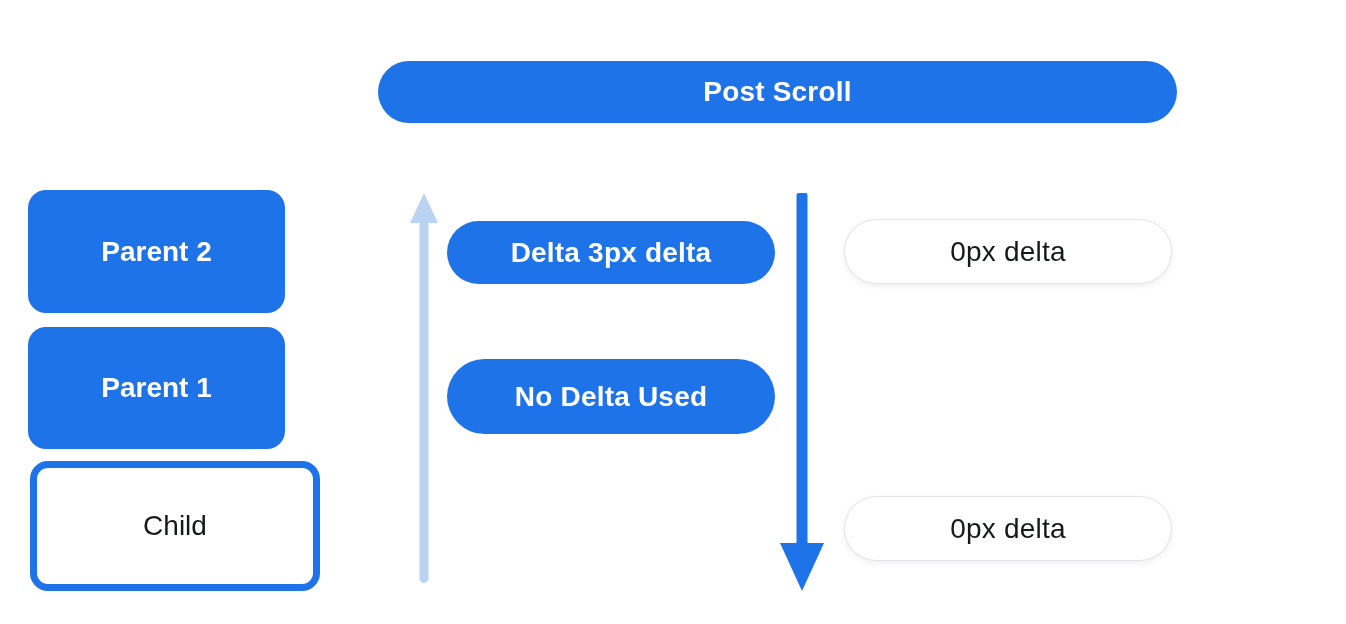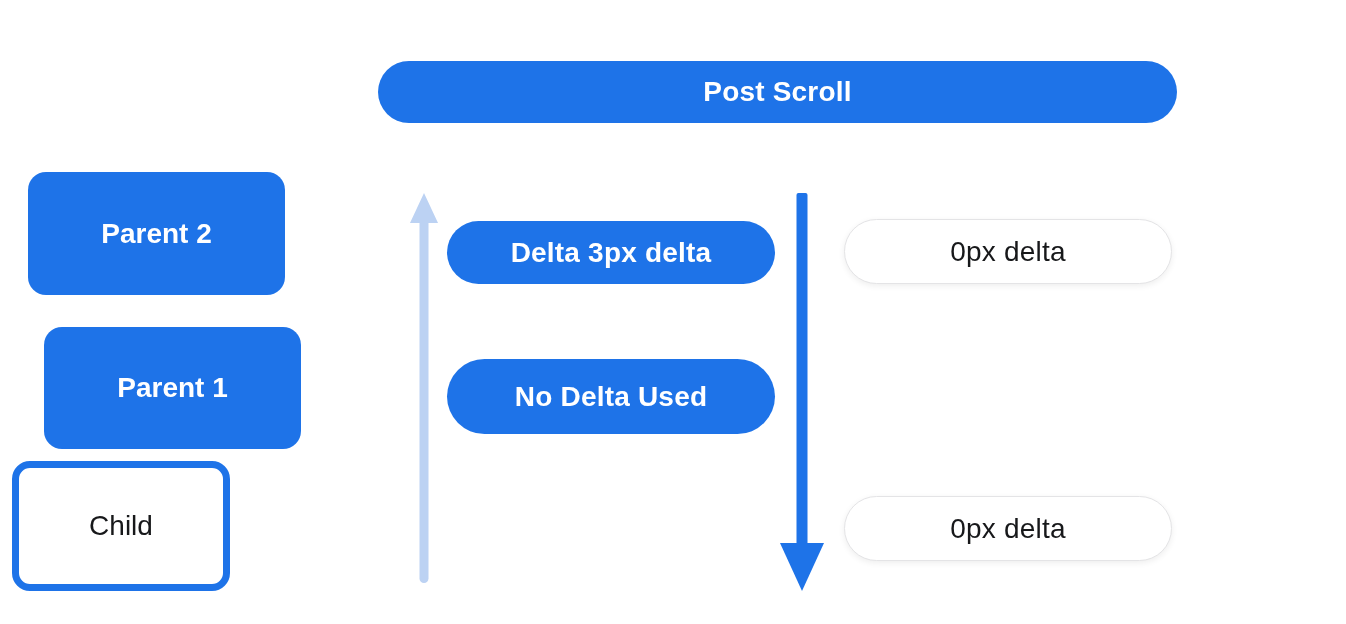--- a/index.html
+++ b/index.html
@@ -54,23 +54,23 @@
   .box.outlined {
     background: #ffffff;
     border: 7px solid var(--primary-blue, #1e73e8);
     color: var(--text-dark, #17181a);
     font-weight: 500;
   }
   .arrow-svg { position: absolute; display: block; }
 
   
   .post-scroll   { left: 378px; top: 48px;  width: 799px; height: 62px; margin-top: 13px; }
-  .parent-2      { left: 28px;  top: 172px; width: 257px; height: 123px; }
-  .parent-1      { left: 28px;  top: 327px; width: 257px; height: 122px; margin-left: 16px; }
-  .child         { left: 12px;  top: 461px; width: 218px; height: 130px; }
+  .parent-2      { left: 28px;  top: 190px; width: 257px; height: 123px; }
+  .parent-1      { left: 28px;  top: 327px; width: 257px; height: 122px; }
+  .child         { left: 30px;  top: 461px; width: 290px; height: 130px; }
   .up-arrow      { left: 409px; top: 193px; }
   .used-pill     { left: 447px; top: 221px; width: 328px; height: 63px; }
   .no-delta-pill { left: 447px; top: 359px; width: 328px; height: 75px; }
   .down-arrow    { left: 779px; top: 193px; }
   .zero-top      { left: 844px; top: 219px; width: 328px; height: 65px; }
   .zero-bottom   { left: 844px; top: 496px; width: 328px; height: 65px; }
 </style>
 </head>
 <body>
 

